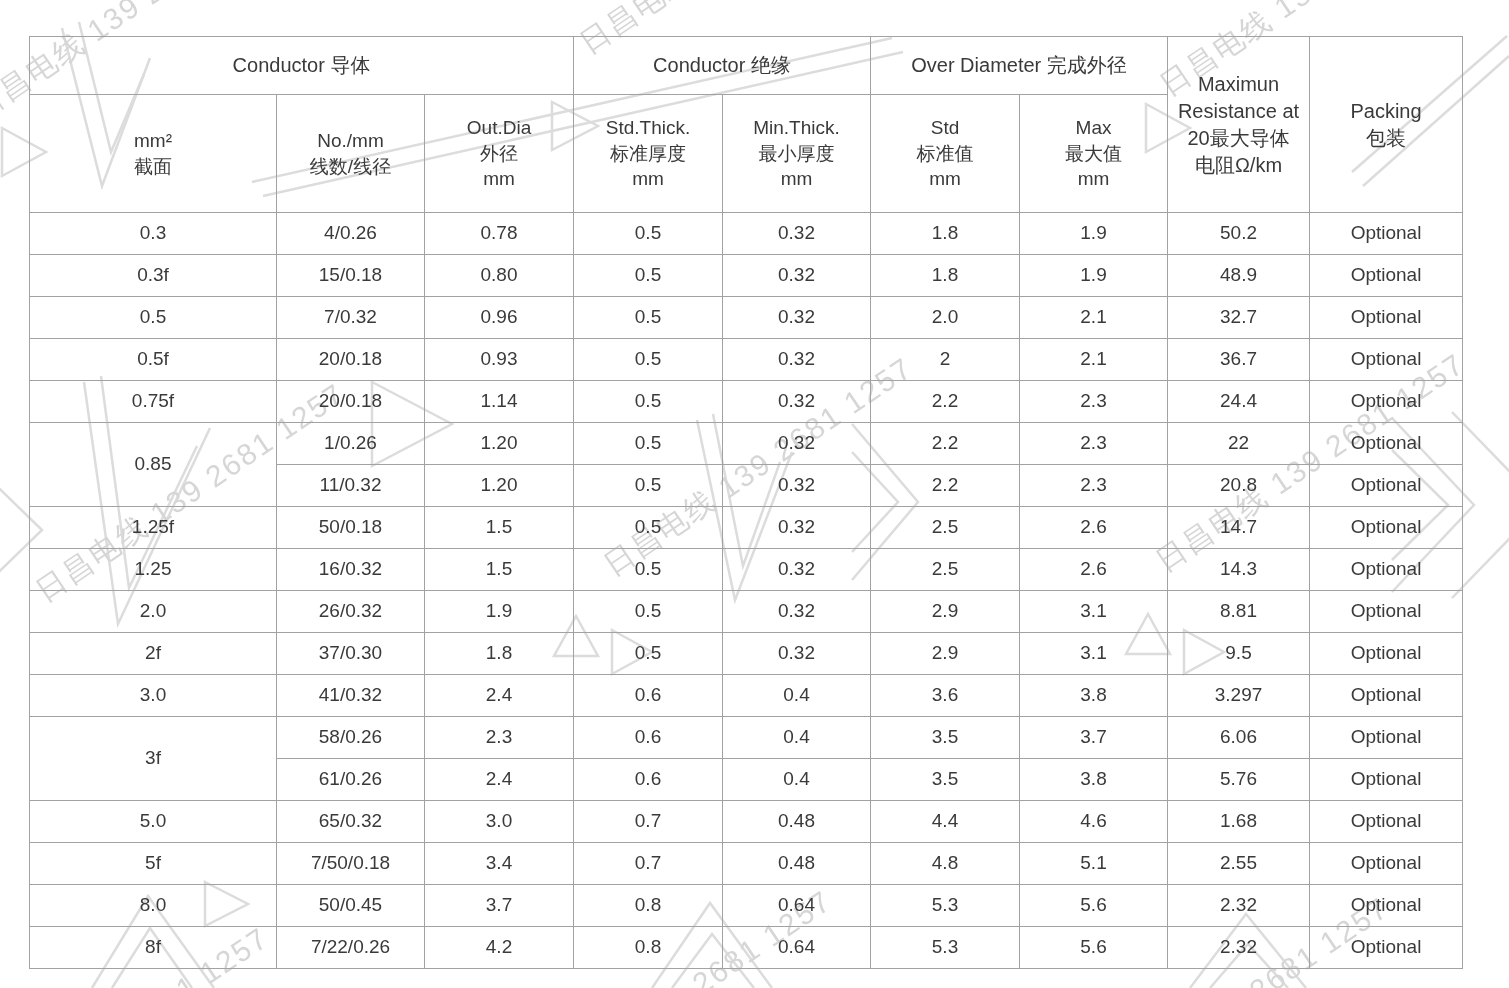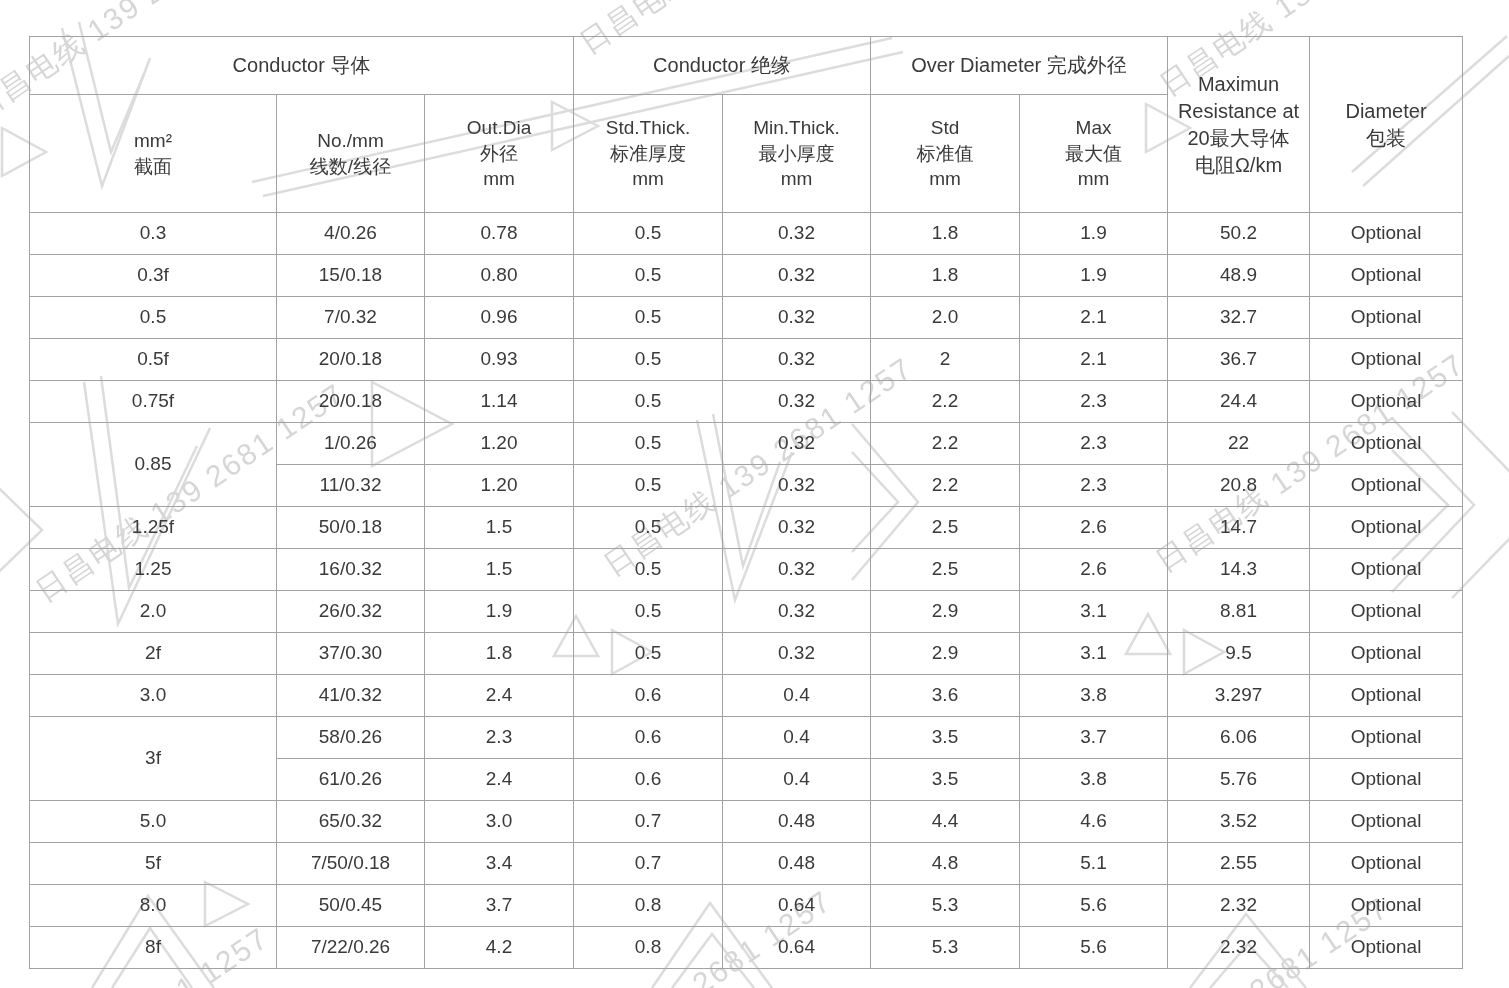--- a/index.html
+++ b/index.html
@@ -141,21 +141,21 @@
     </colgroup>
     <thead>
         <tr class="group-row">
           <th colspan="3">Conductor 导体</th>
           <th colspan="2">Conductor 绝缘</th>
           <th colspan="2">Over Diameter 完成外径</th>
           <th rowspan="2">Maximun
 Resistance at
 20最大导体
 电阻Ω/km</th>
-          <th rowspan="2">Diameter
+          <th rowspan="2">Packing
 包装</th>
         </tr>
         <tr class="sub-row">
           <th>mm²
 截面</th>
           <th>No./mm
 线数/线径</th>
           <th>Out.Dia
 外径
 mm</th>
@@ -327,21 +327,21 @@
           <td>Optional</td>
         </tr>
         <tr>
           <td>5.0</td>
           <td>65/0.32</td>
           <td>3.0</td>
           <td>0.7</td>
           <td>0.48</td>
           <td>4.4</td>
           <td>4.6</td>
-          <td>3.52</td>
+          <td>1.68</td>
           <td>Optional</td>
         </tr>
         <tr>
           <td>5f</td>
           <td>7/50/0.18</td>
           <td>3.4</td>
           <td>0.7</td>
           <td>0.48</td>
           <td>4.8</td>
           <td>5.1</td>

